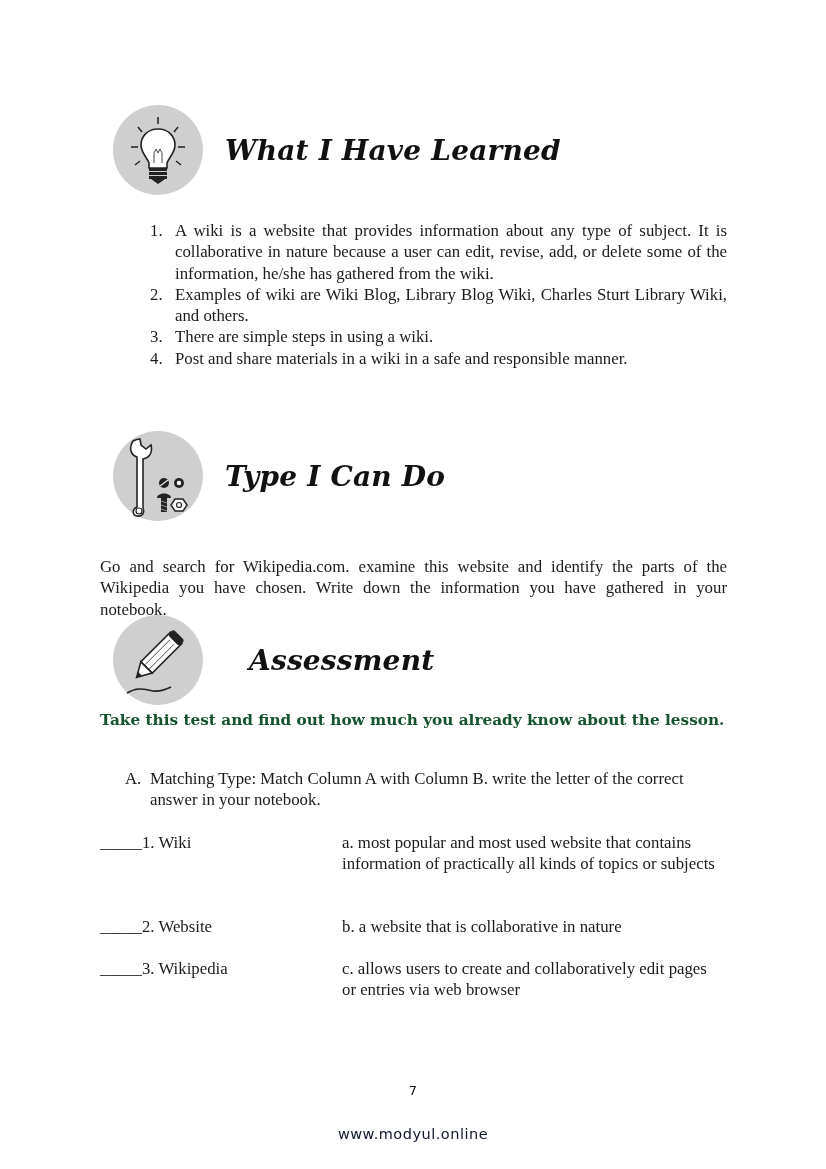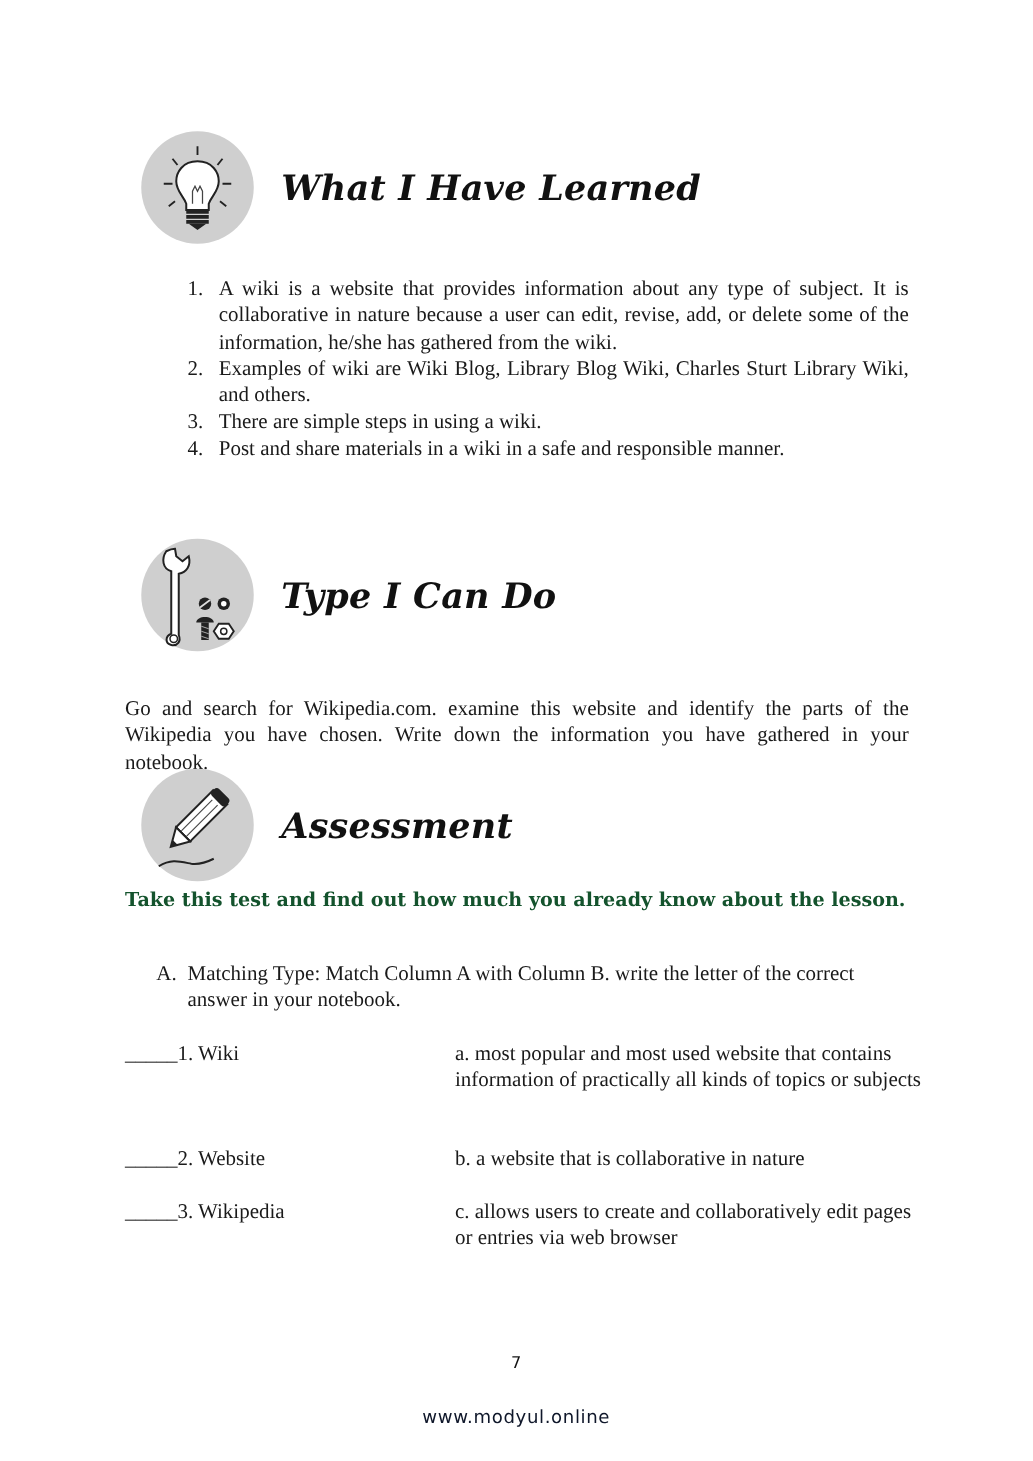--- a/index.html
+++ b/index.html
@@ -15,21 +15,21 @@
   ol.learned li { position: relative; padding-left: 25px; text-align: justify; }
   ol.learned li .num { position: absolute; left: 0; top: 0; }
   .cando { position: absolute; left: 100px; top: 556px; width: 627px; text-align: justify; }
   .bold-intro { position: absolute; left: 100px; top: 710px; width: 627px; font-family: "DejaVu Serif", serif;
                 font-weight: bold; font-size: 15.3px; line-height: 21px; color: #14532d; }
   .instr { position: absolute; left: 125px; top: 768px; width: 602px; }
   .instr .letter { position: absolute; left: 0; top: 0; }
   .instr .txt { padding-left: 25px; display: block; }
   .match-row { position: absolute; left: 100px; width: 627px; }
   .match-row .left { position: absolute; left: 0; top: 0; }
-  .match-row .right { position: absolute; left: 264px; top: 0; width: 380px; }
+  .match-row .right { position: absolute; left: 242px; top: 0; width: 380px; }
   .page-num { position: absolute; left: 0; width: 826px; top: 1083px; text-align: center;
               font-family: "DejaVu Sans", sans-serif; font-size: 13px; color: #111; }
   .watermark { position: absolute; left: 0; width: 826px; top: 1126px; text-align: center;
                font-family: "DejaVu Sans", sans-serif; font-size: 14.5px; color: #0f172a; letter-spacing: 0.5px; }
 </style>
 </head>
 <body>
 
 <div class="section-head" style="top:104px;">
   <div class="circle">
@@ -79,21 +79,21 @@
         </g>
       <polygon points="62,68 70,68 74,74 70,80 62,80 58,74" fill="#fff" stroke="#222" stroke-width="1.5"></polygon>
       <circle cx="66" cy="74" r="2.5" fill="none" stroke="#222" stroke-width="1.2"></circle>
     </svg>
   </div>
   <div class="head-title">Type I Can Do</div>
 </div>
 
 <p class="cando body-text" style="margin:0;">Go and search for Wikipedia.com. examine this website and identify the parts of the Wikipedia you have chosen. Write down the information you have gathered in your notebook.</p>
 
-<div class="section-head" style="top:614px;">
+<div class="section-head" style="top:614px;gap:24px;">
   <div class="circle">
     <svg width="90" height="90" viewBox="0 0 90 90">
       <path d="M14 78 C24 72 30 74 40 76 C48 77 54 74 58 72" fill="none" stroke="#222" stroke-width="1.6"></path>
       <g transform="rotate(45 42 44)">
         <rect x="34" y="14" width="16" height="42" fill="#fff" stroke="#222" stroke-width="1.6"></rect>
         <rect x="34" y="10" width="16" height="8" rx="3" fill="#222"></rect>
         <line x1="39" y1="20" x2="39" y2="55" stroke="#444" stroke-width="0.9"></line>
         <line x1="45" y1="20" x2="45" y2="55" stroke="#444" stroke-width="0.9"></line>
         <path d="M34 56 L50 56 L42 70 Z" fill="#fff" stroke="#222" stroke-width="1.6"></path>
         <path d="M39 65 L45 65 L42 70 Z" fill="#222"></path>

